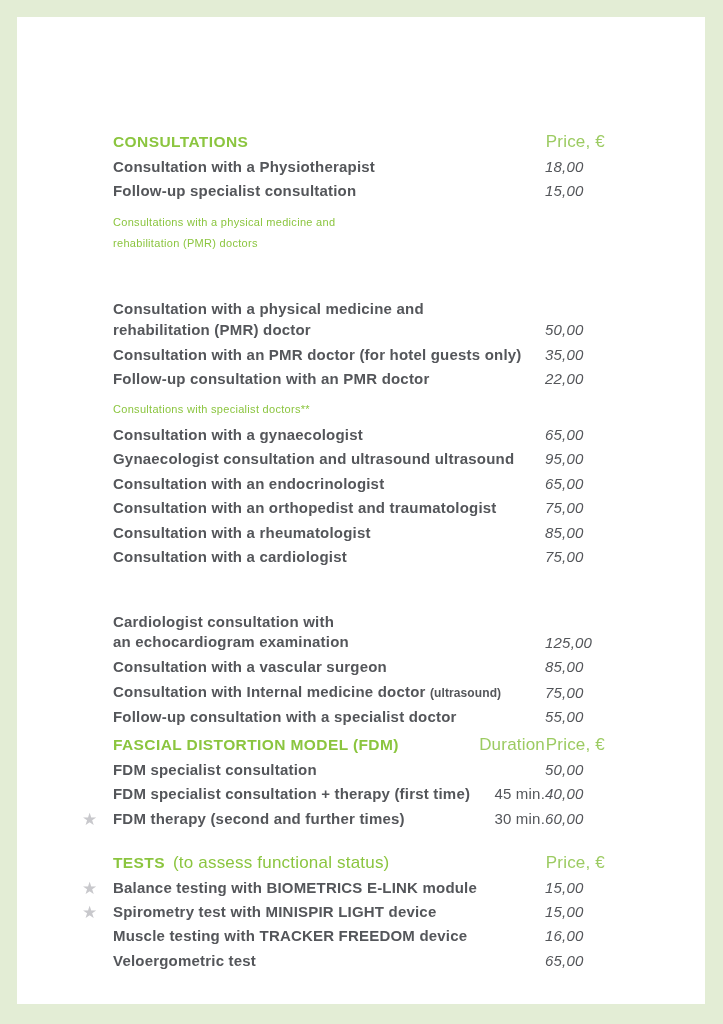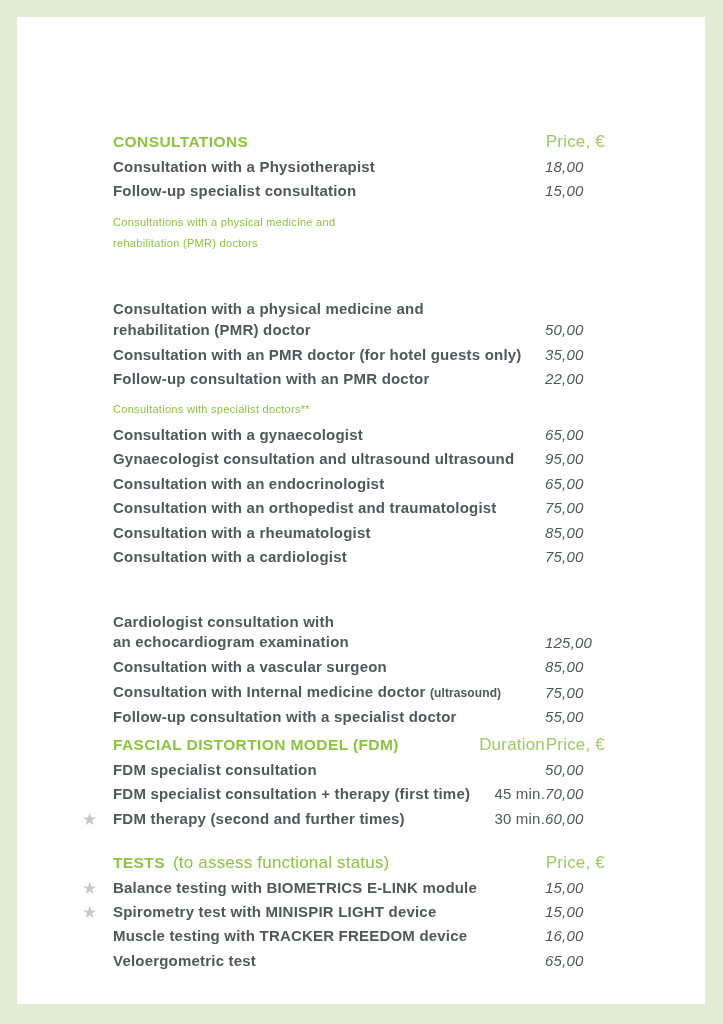--- a/index.html
+++ b/index.html
@@ -165,21 +165,21 @@
         </div>
         <div class="rows">
           <div class="row">
             <span class="name">FDM specialist consultation</span>
             <span class="dur"></span>
             <span class="price">50,00</span>
           </div>
           <div class="row">
             <span class="name">FDM specialist consultation + therapy (first time)</span>
             <span class="dur">45 min.</span>
-            <span class="price">70,00</span>
+            <span class="price">40,00</span>
           </div>
           <div class="row">
             <span class="star">★</span>
             <span class="name">FDM therapy (second and further times)</span>
             <span class="dur">30 min.</span>
             <span class="price">60,00</span>
           </div>
         </div>
       </div>
 

